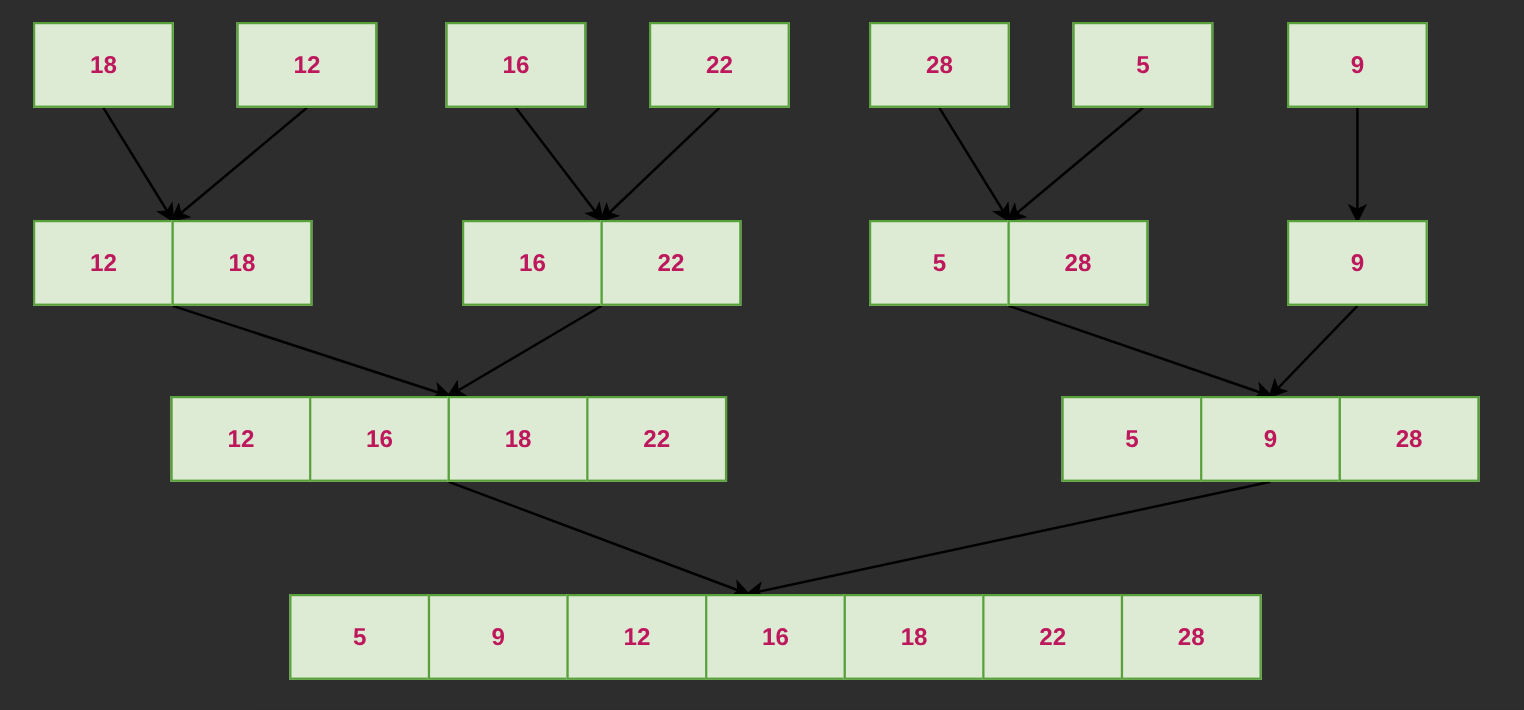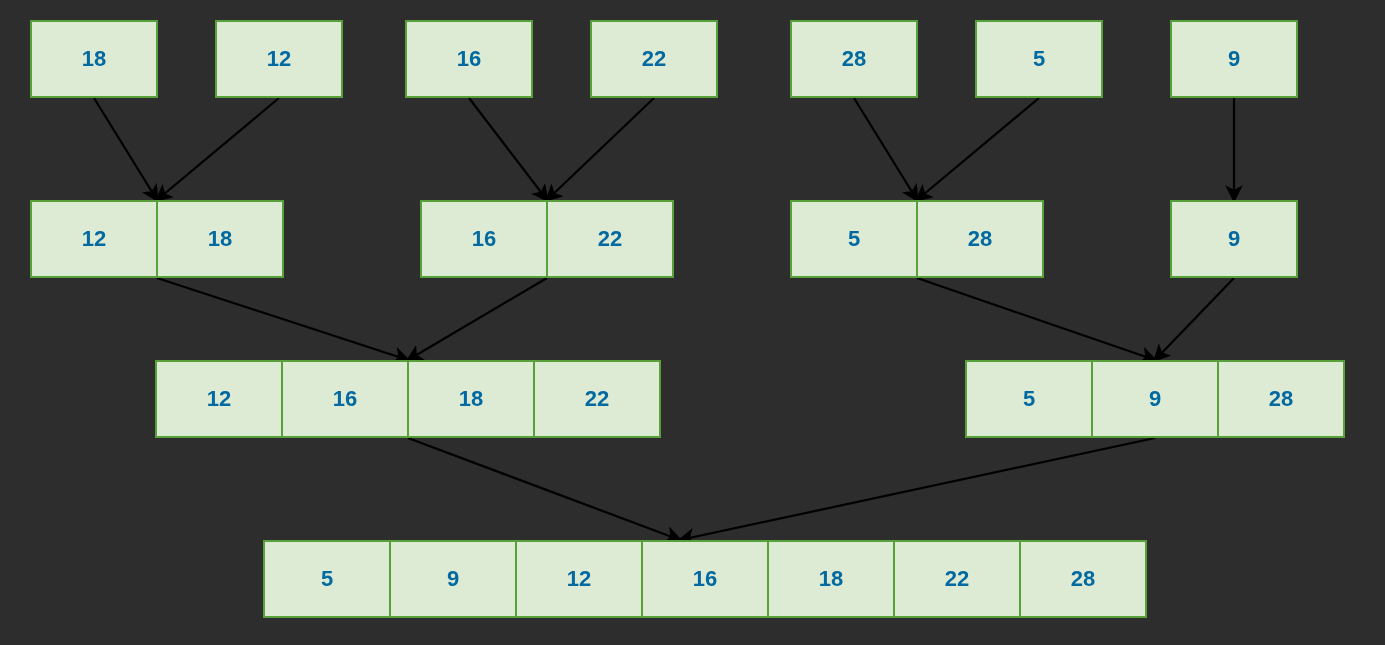--- a/index.html
+++ b/index.html
@@ -22,21 +22,21 @@
   }
   .cell {
     box-sizing: border-box;
     border: 2px solid #58a13a;
     background: #ddebd4;
     display: flex;
     align-items: center;
     justify-content: center;
     font-weight: 700;
     font-size: 22px;
-    color: #0369a1;
+    color: #be185d;
   }
   .group .cell + .cell {
     margin-left: -2px; 
   }
   svg.arrows {
     position: absolute;
     left: 0;
     top: 0;
     width: 1385px;
     height: 645px;

